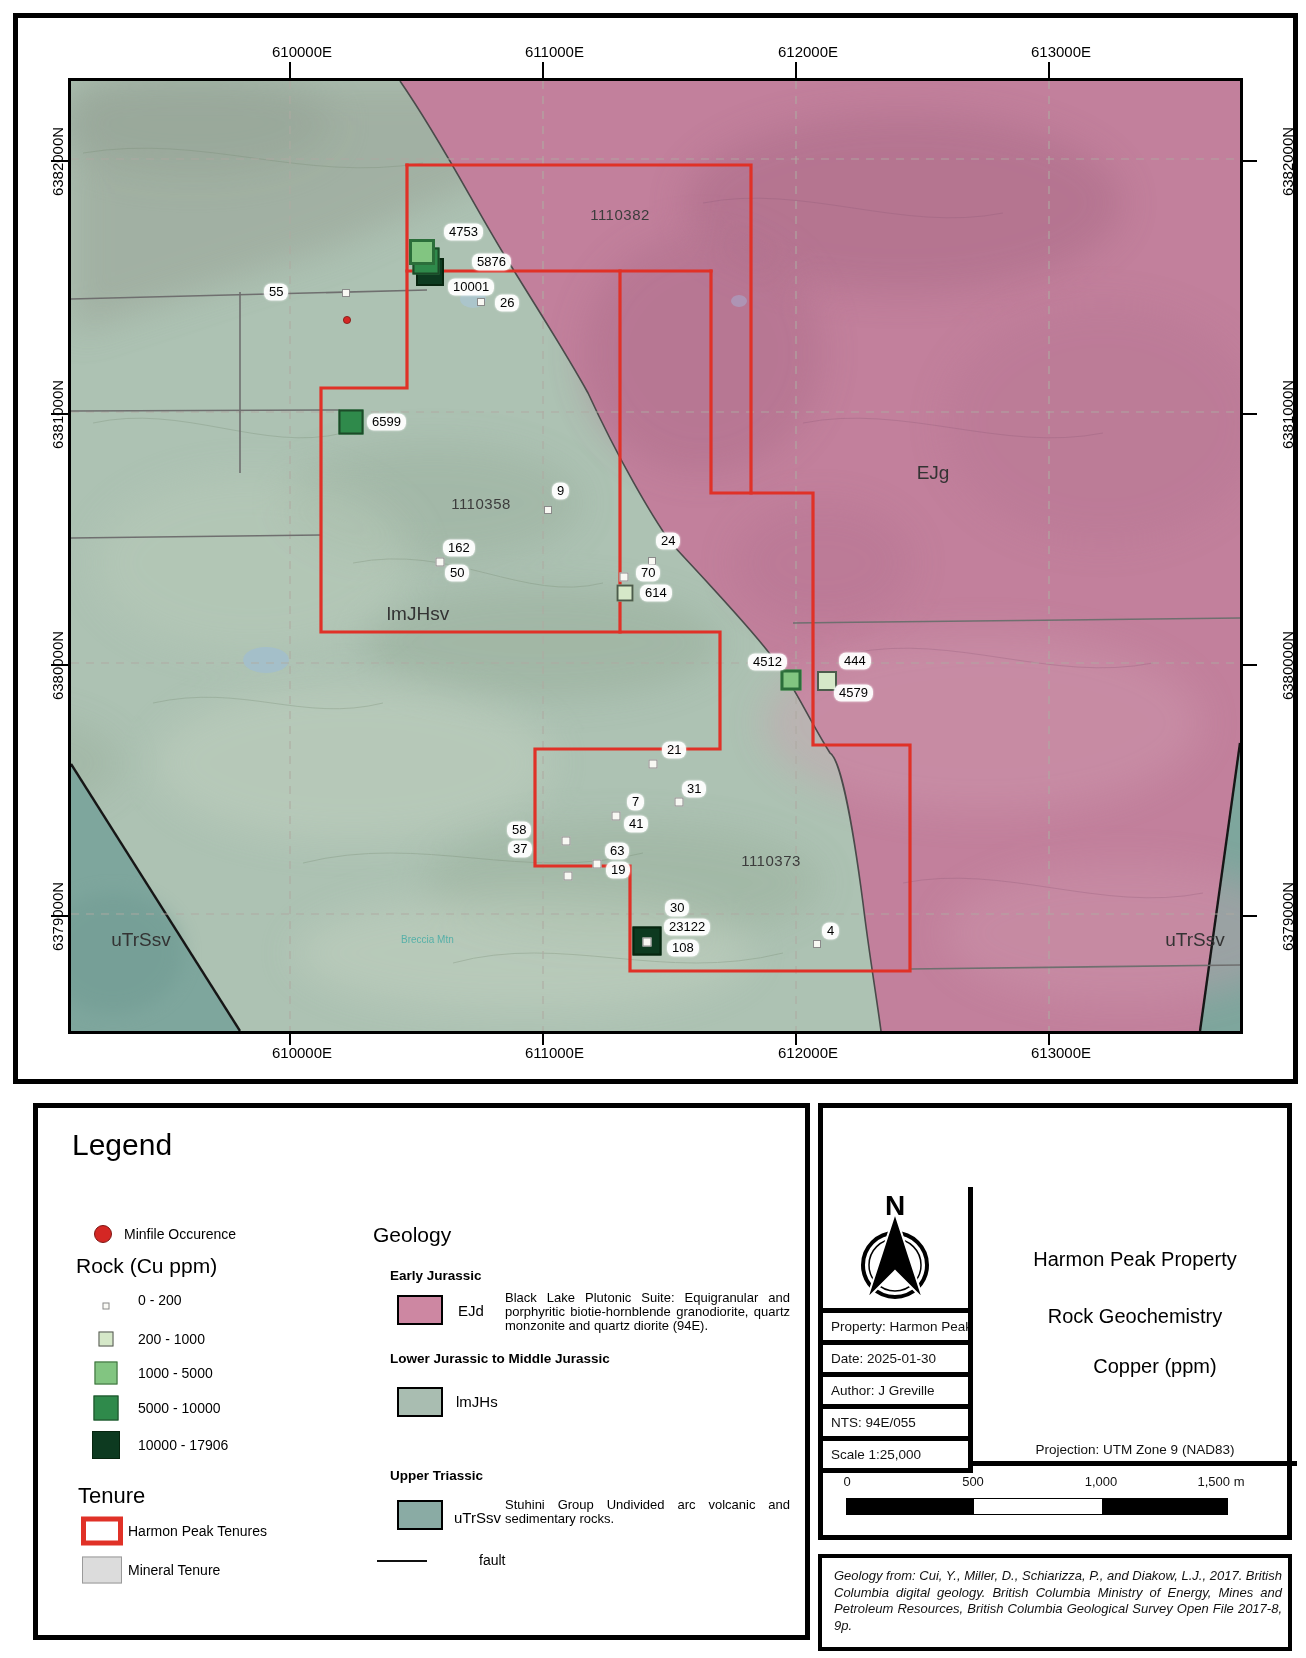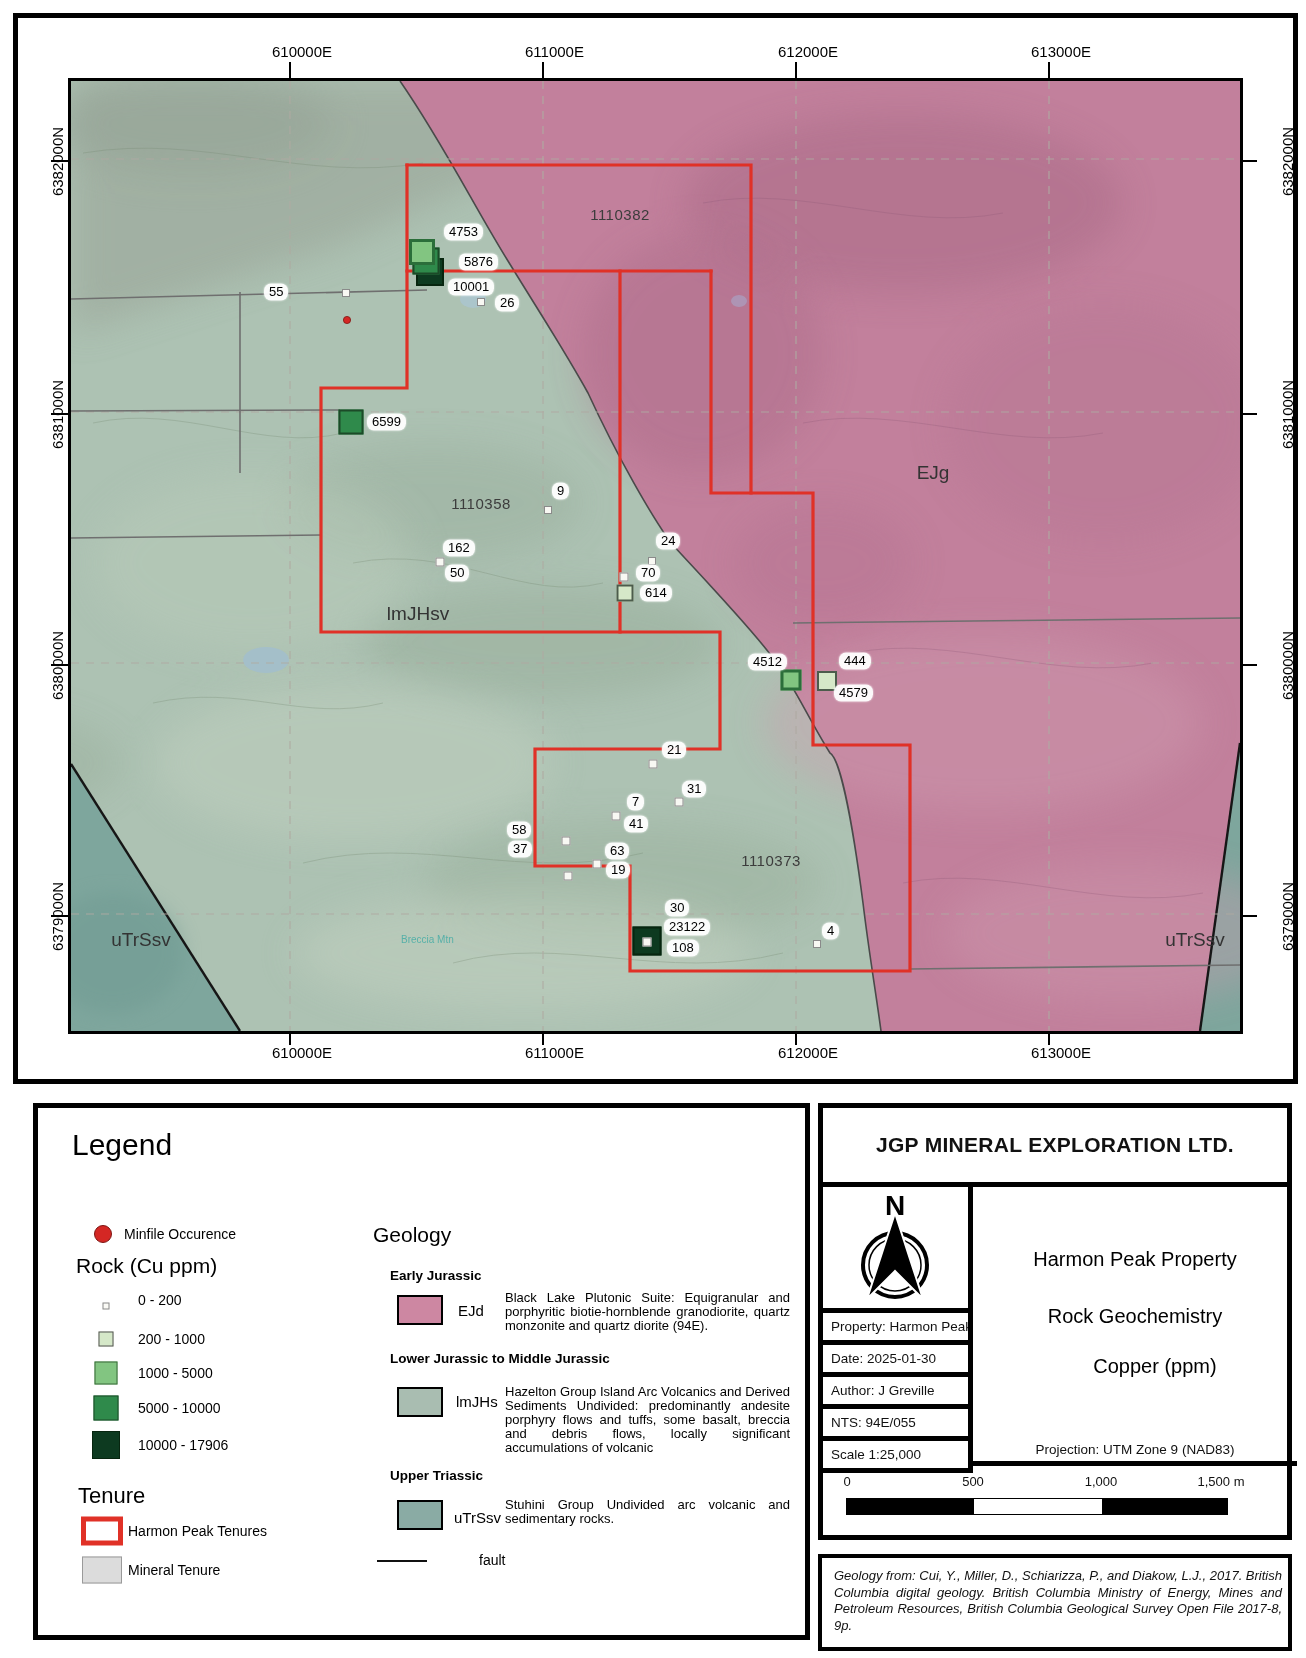--- a/index.html
+++ b/index.html
@@ -212,21 +212,21 @@
           <div class="sq w" style="left: 650px; top: 761px; width: 9px; height: 9px;"></div>
           <div class="sq w" style="left: 676px; top: 799px; width: 9px; height: 9px;"></div>
           <div class="sq w" style="left: 613px; top: 813px; width: 9px; height: 9px;"></div>
           <div class="sq w" style="left: 563px; top: 838px; width: 9px; height: 9px;"></div>
           <div class="sq w" style="left: 565px; top: 873px; width: 9px; height: 9px;"></div>
           <div class="sq w" style="left: 594px; top: 861px; width: 9px; height: 9px;"></div>
           <div class="sq d" style="left: 644px; top: 938px; width: 29px; height: 29px;"></div>
           <div class="sq w" style="left: 644px; top: 939px; width: 9px; height: 9px;"></div>
           <div class="sq w" style="left: 814px; top: 941px; width: 8px; height: 8px;"></div>
           <div class="pill" style="left: 441px; top: 229px;">4753</div>
-          <div class="pill" style="left: 456px; top: 259px; border-radius: 6px;">5876</div>
+          <div class="pill" style="left: 469px; top: 259px;">5876</div>
           <div class="pill" style="left: 445px; top: 284px;">10001</div>
           <div class="pill" style="left: 261px; top: 289px;">55</div>
           <div class="pill" style="left: 492px; top: 300px;">26</div>
           <div class="pill" style="left: 364px; top: 419px;">6599</div>
           <div class="pill" style="left: 549px; top: 488px;">9</div>
           <div class="pill" style="left: 440px; top: 545px;">162</div>
           <div class="pill" style="left: 442px; top: 570px;">50</div>
           <div class="pill" style="left: 653px; top: 538px;">24</div>
           <div class="pill" style="left: 633px; top: 570px;">70</div>
           <div class="pill" style="left: 637px; top: 590px;">614</div>
@@ -286,33 +286,31 @@
     <div class="leg-h2" style="left:335px;top:115px;">Geology</div>
 
     <div class="geo-era" style="left:352px;top:160px;">Early Jurassic</div>
     <div class="geo-swatch" style="left:359px;top:187px;background:#cd87a2;"></div>
     <div class="geo-code" style="left:420px;top:194px;">EJd</div>
     <div class="geo-desc" style="left:467px;top:183px;">Black Lake Plutonic Suite: Equigranular and porphyritic biotie-hornblende granodiorite, quartz monzonite and quartz diorite (94E).</div>
 
     <div class="geo-era" style="left:352px;top:243px;">Lower Jurassic to Middle Jurassic</div>
     <div class="geo-swatch" style="left:359px;top:279px;background:#a9bdb1;"></div>
     <div class="geo-code" style="left:418px;top:285px;">lmJHs</div>
-    <div class="geo-desc" style="left:467px;top:277px;">Hazelton Group Island Arc Volcanics and Derived Sediments Undivided: predominantly andesite porphyry flows and tuffs, some basalt,  breccia and debris flows, locally significant accumulations of volcanic</div>
 
     <div class="geo-era" style="left:352px;top:360px;">Upper Triassic</div>
     <div class="geo-swatch" style="left:359px;top:392px;background:#8aaba4;"></div>
     <div class="geo-code" style="left:416px;top:401px;">uTrSsv</div>
     <div class="geo-desc" style="left:467px;top:390px;">Stuhini Group  Undivided arc volcanic and sedimentary rocks.</div>
 
     <div style="position:absolute;left:339px;top:452px;width:50px;height:2px;background:#111;"></div>
     <div class="leg-text" style="left:441px;top:444px;">fault</div>
   </div>
 
   <div id="title-panel" class="panel">
-    <div id="banner">JGP MINERAL EXPLORATION LTD.</div>
 
     <div id="tp-left">
       <div id="compassbox">
         <svg width="145" height="121" viewBox="0 0 145 121">
           <text x="72" y="28" text-anchor="middle" font-size="28" font-weight="bold" font-family="Liberation Sans, sans-serif" fill="#000">N</text>
           <circle cx="72" cy="78" r="32" fill="none" stroke="#000" stroke-width="4"></circle>
           <circle cx="72" cy="78" r="26" fill="none" stroke="#000" stroke-width="1.5"></circle>
           <polygon points="72,26 44,112 72,84 100,112" fill="#000" stroke="#fff" stroke-width="2"></polygon>
         </svg>
       </div>

